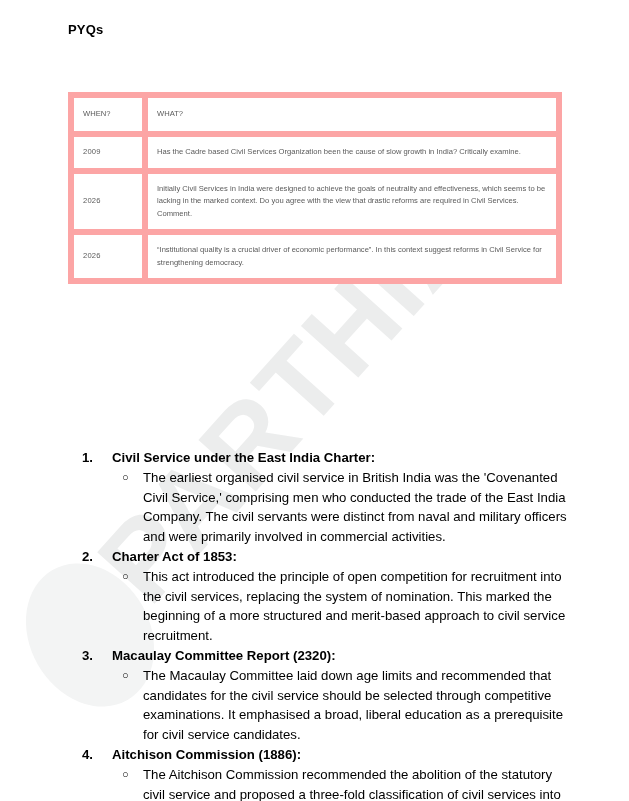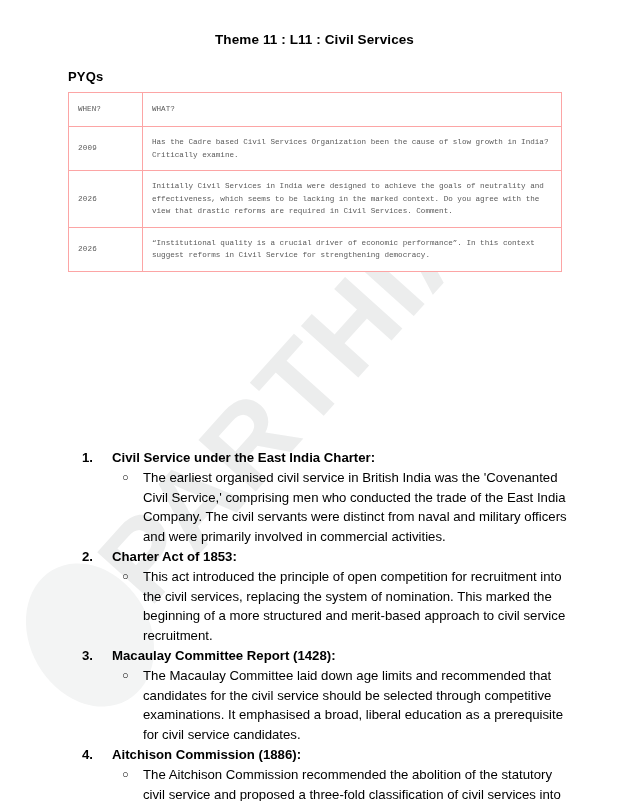--- a/index.html
+++ b/index.html
@@ -91,27 +91,27 @@
   #pyq-table {
     position: absolute;
     left: 68px;
     top: 92px;
     width: 494px;
     border-collapse: collapse;
     table-layout: fixed;
     background: #ffffff;
   }
   #pyq-table td, #pyq-table th {
-    border: 1px solid #fca5a5;
+    border: 6px solid #fca5a5;
     vertical-align: middle;
     padding: 9px 10px 9px 9px;
     font-size: 7.6px;
     line-height: 1.65;
     color: #5a5a5a;
-    font-family: Liberation Mono, monospace;
+    font-family: Liberation Sans, sans-serif;
     font-weight: normal;
     text-align: left;
     background: transparent;
   }
   .col-when { width: 74px; }
   .cell-when {
     letter-spacing: 0.2px;
   }
   .row-header td { height: 15px; }
 
@@ -181,21 +181,20 @@
 <div id="page">
 
   <div id="watermark-layer">
     <div class="watermark-blob" id="wm-blob-a"></div>
     <div class="watermark-blob" id="wm-blob-b"></div>
     <div class="watermark-text">PARTHIAS</div>
   </div>
 
   <div id="content">
 
-    <div id="doc-title">Theme 11 : L11 : Civil Services</div>
 
     <div id="pyqs-heading">PYQs</div>
 
     <table id="pyq-table">
       <colgroup>
         <col class="col-when">
         <col>
       </colgroup>
       <tbody>
         <tr class="row-header">
@@ -242,21 +241,21 @@
             <li class="sub-item">
               <span class="sub-bullet">○</span>
               <span>This act introduced the principle of open competition for recruitment into the civil services, replacing the system of nomination. This marked the beginning of a more structured and merit-based approach to civil service recruitment.</span>
             </li>
           </ul>
         </li>
 
         <li class="outline-item">
           <div class="item-head">
             <span class="item-num">3.</span>
-            <span class="item-head-text">Macaulay Committee Report (1428):</span>
+            <span class="item-head-text">Macaulay Committee Report (2320):</span>
           </div>
           <ul class="sub-list">
             <li class="sub-item">
               <span class="sub-bullet">○</span>
               <span>The Macaulay Committee laid down age limits and recommended that candidates for the civil service should be selected through competitive examinations. It emphasised a broad, liberal education as a prerequisite for civil service candidates.</span>
             </li>
           </ul>
         </li>
 
         <li class="outline-item">

